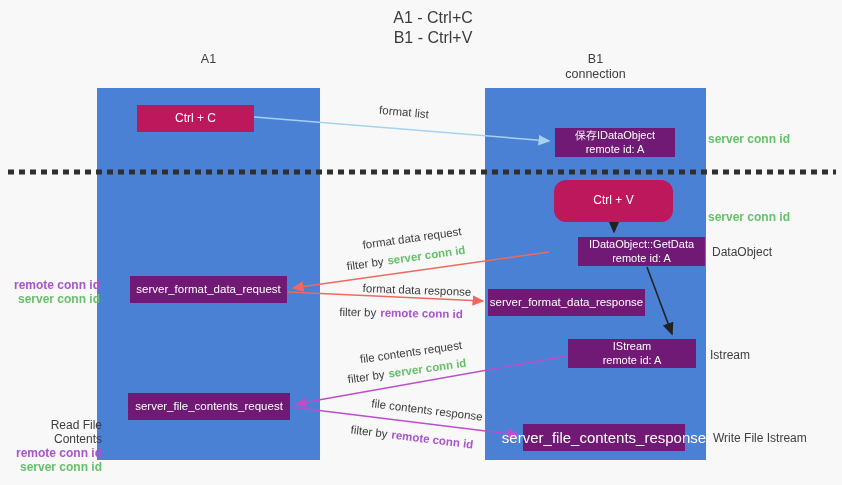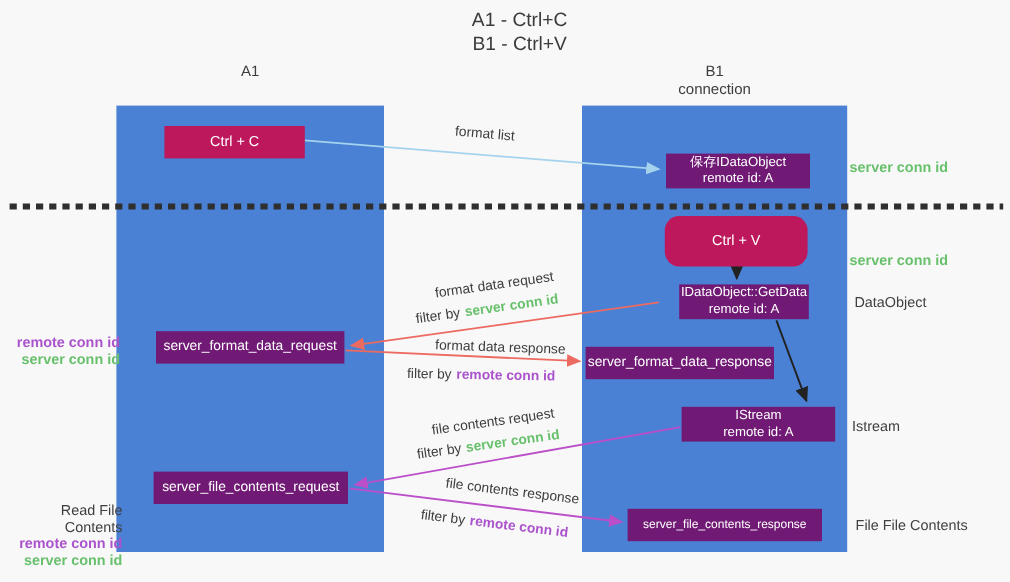--- a/index.html
+++ b/index.html
@@ -29,26 +29,26 @@
     position:absolute; display:flex; flex-direction:column;
     align-items:center; justify-content:center;
     color:#fff; font-size:12px; line-height:13.5px; text-align:center;
     white-space:nowrap;
   }
   .green{background:#be185d;}
   .orange{background:#701a75;}
   #node-ctrl-c  {left:137px; top:105px; width:117px; height:27px;}
   #node-save-obj{left:555px; top:128px; width:120px; height:29px; font-size:11px;}
   #node-ctrl-v  {left:554px; top:180px; width:119px; height:42px;border-radius:12px;}
-  #node-getdata {left:566px; top:237px; width:108px; height:29px; font-size:11px;text-align:center;}
+  #node-getdata {left:578px; top:237px; width:127px; height:29px; font-size:11px;text-align:center;}
   #node-fmt-req {left:130px; top:276px; width:157px; height:27px; font-size:11.5px;}
   #node-fmt-resp{left:488px; top:289px; width:157px; height:27px; font-size:11.5px;}
   #node-istream {left:568px; top:339px; width:128px; height:29px; font-size:11px;}
   #node-file-req{left:128px; top:393px; width:162px; height:27px; font-size:11.5px;}
-  #node-file-resp{left:523px; top:424px; width:162px; height:27px; font-size:10px;}
+  #node-file-resp{left:523px; top:424px; width:162px; height:27px; font-size:15px;}
   
   .arrow-label{
     position:absolute; white-space:nowrap; font-size:11.5px; color:#3d3d3d;
     display:flex; gap:4px; transform-origin:center;
   }
   .lbl-green{color:#67c06b; font-weight:bold;}
   .lbl-purple{color:#ab53cc; font-weight:bold;}
   #lbl-format-list   {left:404px; top:112px; transform:translate(-50%,-50%) rotate(5deg);}
   #lbl-fmt-req-1     {left:412px; top:238px; transform:translate(-50%,-50%) rotate(-8deg);}
   #lbl-fmt-req-2     {left:406px; top:258px; transform:translate(-50%,-50%) rotate(-8deg);}
@@ -189,21 +189,21 @@
   </div>
   <div class="arrow-label" id="lbl-file-resp-2">
     <span>filter by</span>
     <span class="lbl-purple">remote conn id</span>
   </div>
 
   <div class="side-label bold-green" id="side-scid-top">server conn id</div>
   <div class="side-label bold-green" id="side-scid-mid">server conn id</div>
   <div class="side-label" id="side-dataobject">DataObject</div>
   <div class="side-label" id="side-istream">Istream</div>
-  <div class="side-label" id="side-write">File File Contents</div>
+  <div class="side-label" id="side-write">Write File Istream</div>
 
   <div class="left-group" id="left-group-1">
     <div class="lbl-purple">remote conn id</div>
     <div class="lbl-green">server conn id</div>
   </div>
 
   <div class="left-group" id="left-group-2">
     <div class="dark">Read File Contents</div>
     <div class="lbl-purple">remote conn id</div>
     <div class="lbl-green">server conn id</div>

